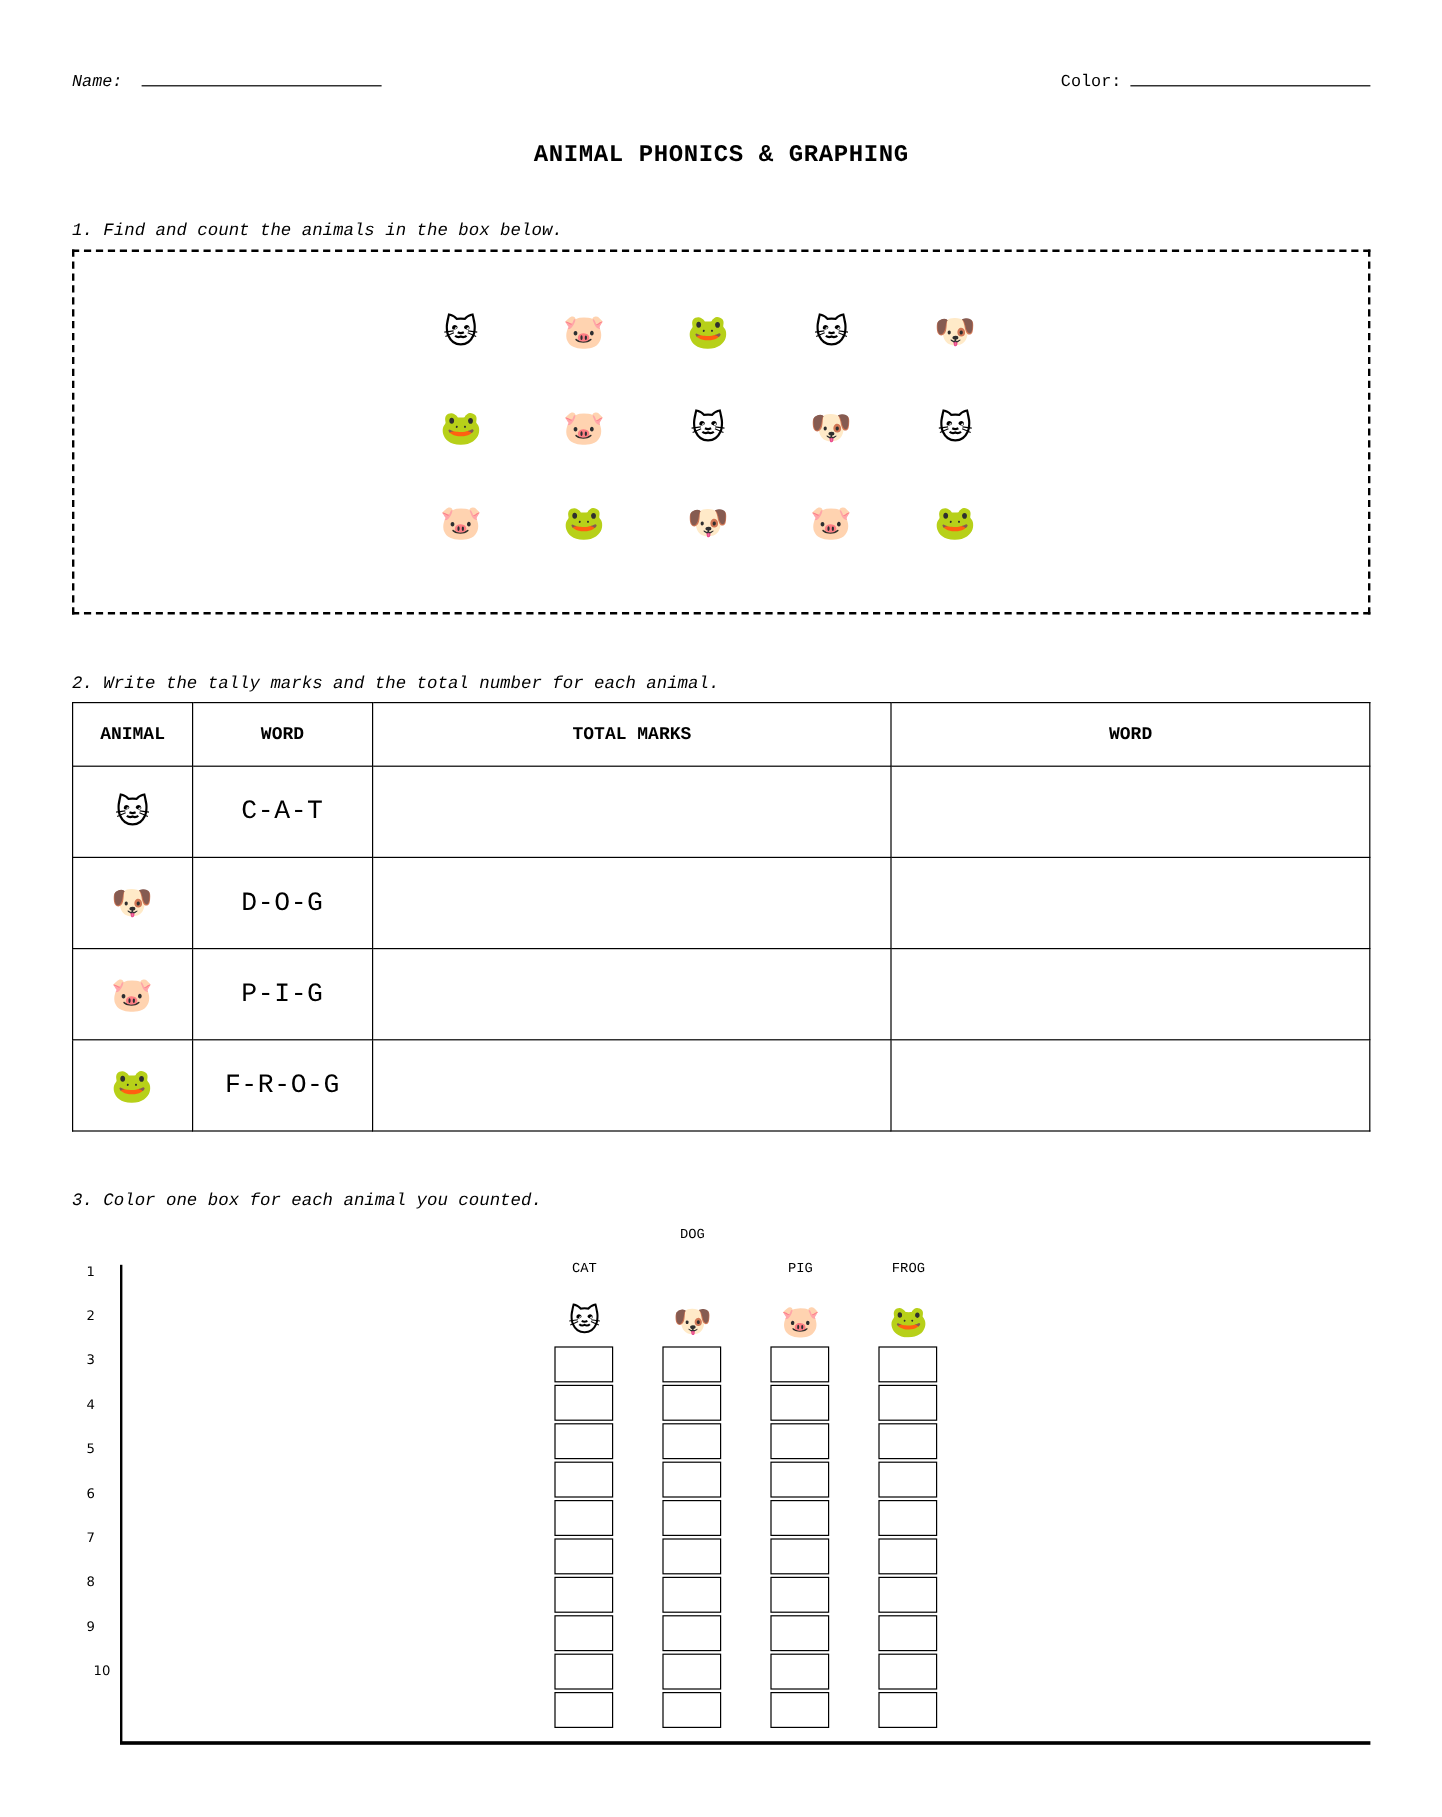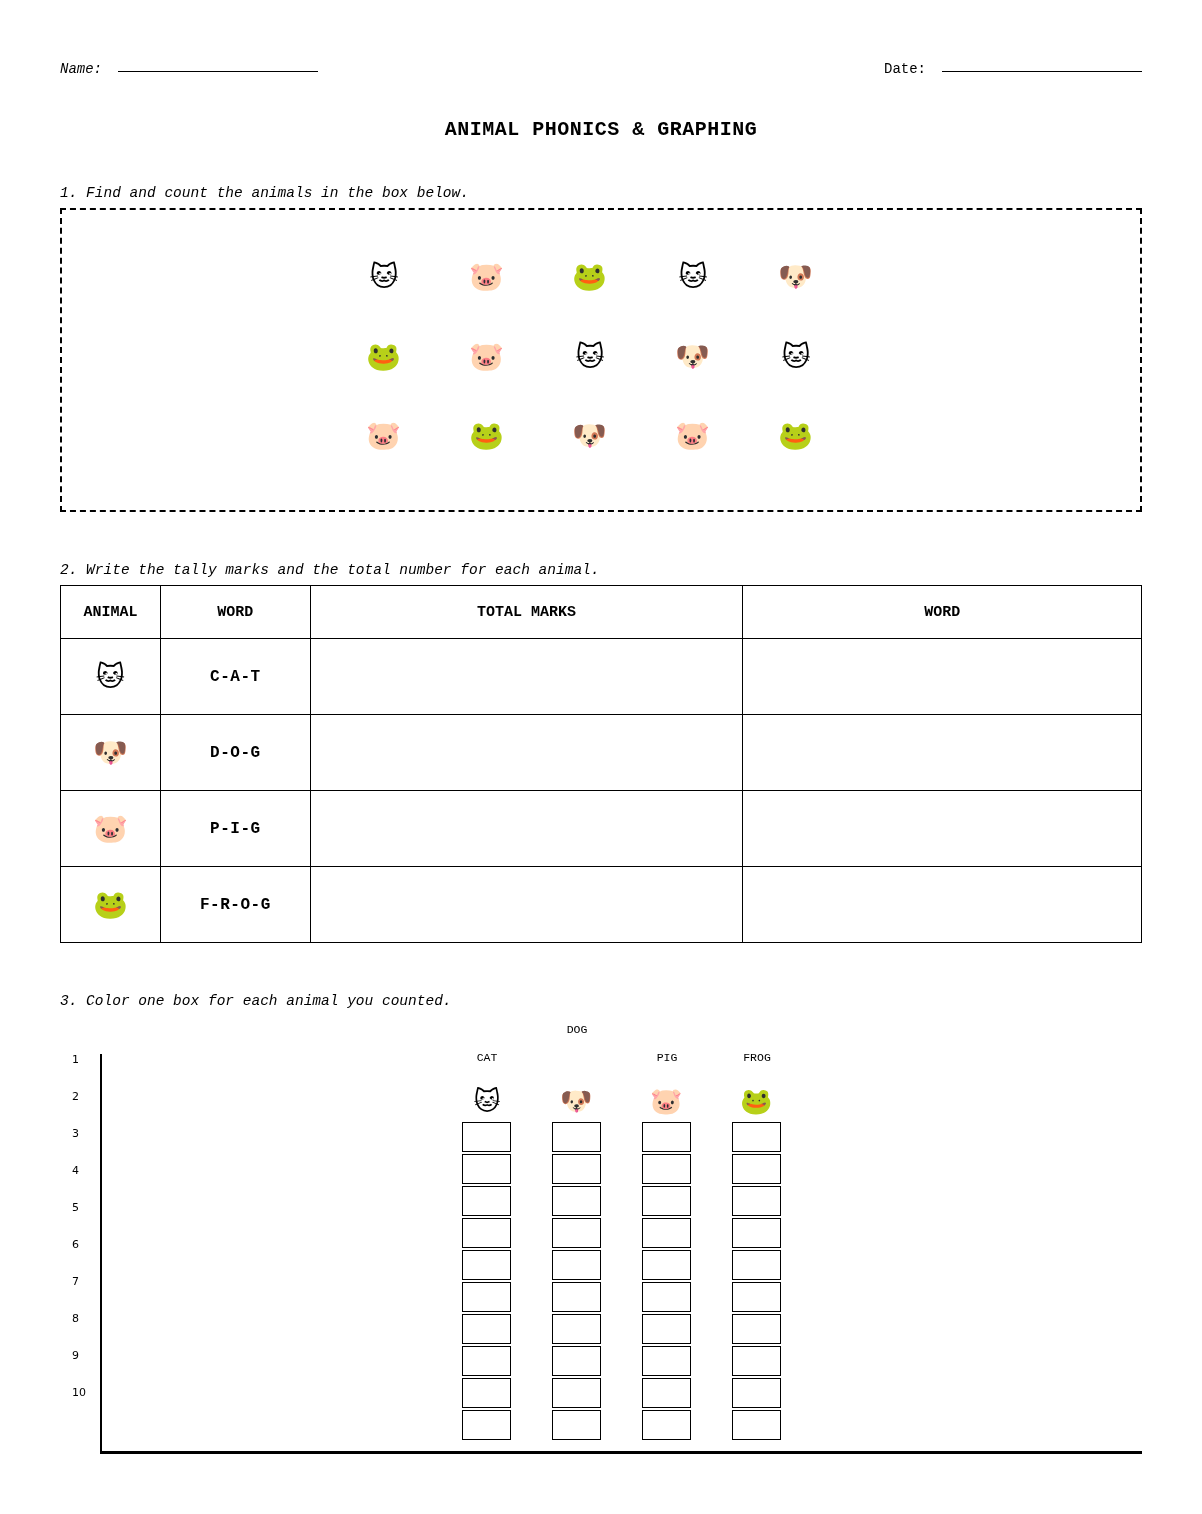--- a/index.html
+++ b/index.html
@@ -10,35 +10,35 @@
   .line { border-bottom: 1px solid #000; height: 0; }
   .title { left: 0; width: 1202px; top: 118px; text-align: center; font-weight: bold; font-size: 20px; letter-spacing: 0.5px; }
   .instr { font-style: italic; font-size: 14.5px; }
   .dashbox { left: 60px; top: 208px; width: 1078px; height: 300px; border: 2px dashed #000; }
   .emoji { font-family: "DejaVu Sans", sans-serif; display: inline-flex; align-items: center; justify-content: center; }
   .grid-emoji { width: 36px; height: 36px; font-size: 28px; line-height: 36px; }
   table.tally { position: absolute; left: 60px; top: 585px; border-collapse: collapse; width: 1082px; }
   table.tally th, table.tally td { border: 1px solid #000; padding: 0; text-align: center; vertical-align: middle; }
   table.tally th { height: 52px; font-weight: bold; font-size: 15px; }
   table.tally td { height: 75px; }
-  .word { font-weight: bold; font-size: 16px; letter-spacing: 0.5px; }
+  .word { font-weight: normal; font-size: 22px; letter-spacing: 0.5px; }
   .cell-emoji { font-size: 28px; }
   .ynum { font-family: "DejaVu Sans", "Liberation Sans", sans-serif; font-size: 11px; width: 20px; text-align: left; }
   .axis-v { left: 100px; top: 1054px; width: 2px; height: 399px; background: #000; }
   .axis-h { left: 100px; top: 1451px; width: 1042px; height: 3px; background: #000; }
   .col-label { font-size: 11.5px; width: 50px; text-align: center; }
   .col-emoji { width: 50px; height: 34px; font-size: 26px; }
   .gbox { width: 47px; height: 28px; border: 1.5px solid #000; background: #fff; }
 </style>
 </head>
 <body>
 
 <div class="abs label" style="left:60px; top:61px;font-style:italic;">Name:</div>
 <div class="abs line" style="left:118px; top:71px; width:200px;"></div>
-<div class="abs label" style="left:884px; top:61px;">Date:</div>
+<div class="abs label" style="left:884px; top:61px;">Color:</div>
 <div class="abs line" style="left:942px; top:71px; width:200px;"></div>
 
 <div class="abs title">ANIMAL PHONICS &amp; GRAPHING</div>
 
 <div class="abs instr" style="left:60px; top:185px;">1. Find and count the animals in the box below.</div>
 <div class="abs dashbox"></div>
 <div id="animal-grid">
     <span class="abs emoji grid-emoji" style="left: 366px; top: 259px;">🐱</span>
     <span class="abs emoji grid-emoji" style="left: 469px; top: 259px;">🐷</span>
     <span class="abs emoji grid-emoji" style="left: 572px; top: 259px;">🐸</span>
@@ -104,21 +104,21 @@
 <div id="y-axis-numbers">
     <div class="abs ynum" style="left: 72px; top: 1053px;">1</div>
     <div class="abs ynum" style="left: 72px; top: 1090px;">2</div>
     <div class="abs ynum" style="left: 72px; top: 1127px;">3</div>
     <div class="abs ynum" style="left: 72px; top: 1164px;">4</div>
     <div class="abs ynum" style="left: 72px; top: 1201px;">5</div>
     <div class="abs ynum" style="left: 72px; top: 1238px;">6</div>
     <div class="abs ynum" style="left: 72px; top: 1275px;">7</div>
     <div class="abs ynum" style="left: 72px; top: 1312px;">8</div>
     <div class="abs ynum" style="left: 72px; top: 1349px;">9</div>
-    <div class="abs ynum" style="left: 72px; top: 1386px;">10</div>
+    <div class="abs ynum" style="left: 72px; top: 1386px; text-align: right;">10</div>
   </div>
 <div class="abs axis-v"></div>
 <div class="abs axis-h"></div>
 <div id="graph-columns">
     <div class="abs col-label" style="left: 462px; top: 1051px;">CAT</div>
     <span class="abs emoji col-emoji" style="left: 462px; top: 1084px;">🐱</span>
     <div class="abs gbox" style="left: 462px; top: 1122px;"></div>
     <div class="abs gbox" style="left: 462px; top: 1154px;"></div>
     <div class="abs gbox" style="left: 462px; top: 1186px;"></div>
     <div class="abs gbox" style="left: 462px; top: 1218px;"></div>

